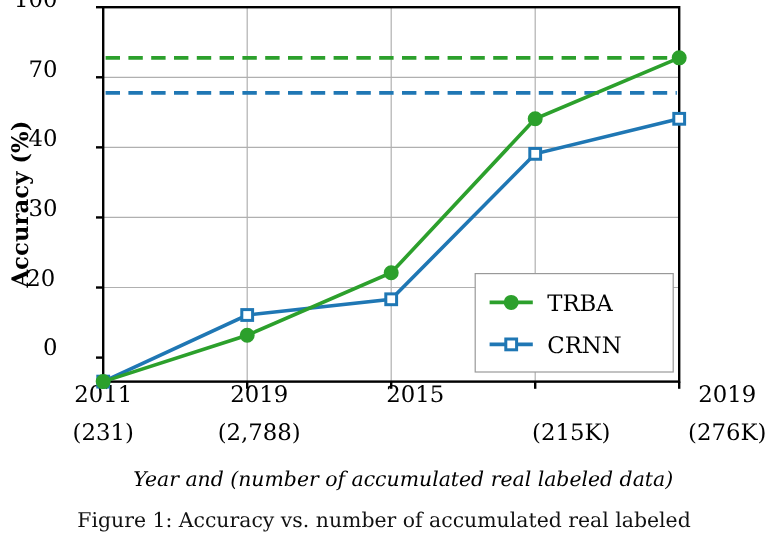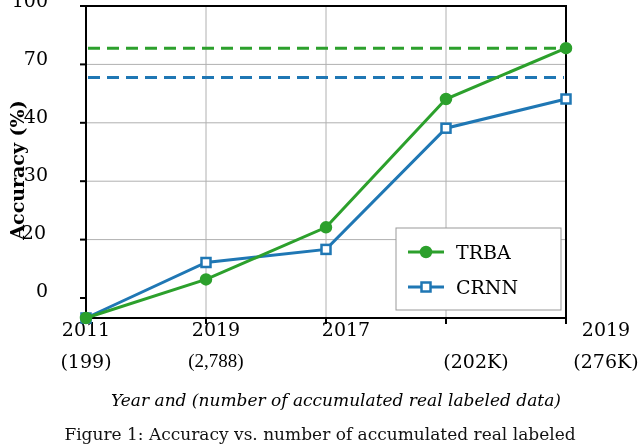--- a/index.html
+++ b/index.html
@@ -114,26 +114,26 @@
 
     <div class="tick-label-y" style="top:-11px; left:6px;">100</div>
     <div class="tick-label-y" style="top:47px; left:6px;">70</div>
     <div class="tick-label-y" style="top:105px; left:6px;">40</div>
     <div class="tick-label-y" style="top:163px; left:6px;">30</div>
     <div class="tick-label-y" style="top:221px; left:4px;">20</div>
     <div class="tick-label-y" style="top:279px; left:6px;">0</div>
 
     <div class="tick-label-x" style="top:318px; left:26px;">2011</div>
     <div class="tick-label-x" style="top:318px; left:156px;">2019</div>
-    <div class="tick-label-x" style="top:318px; left:286px;">2017</div>
+    <div class="tick-label-x" style="top:318px; left:286px;">2015</div>
     <div class="tick-label-x" style="top:318px; left:546px;">2019</div>
 
-    <div class="tick-label-x2" style="top:350px; left:26px;">(199)</div>
-    <div class="tick-label-x2" style="top:350px; left:156px;font-family:Liberation Serif, serif;">(2,788)</div>
-    <div class="tick-label-x2" style="top:350px; left:416px;">(202K)</div>
+    <div class="tick-label-x2" style="top:350px; left:26px;">(231)</div>
+    <div class="tick-label-x2" style="top:350px; left:156px;">(2,788)</div>
+    <div class="tick-label-x2" style="top:350px; left:416px;">(215K)</div>
     <div class="tick-label-x2" style="top:350px; left:546px;">(276K)</div>
 
     <div class="annot" style="left:96px; top:18px; color:#2ca02c;">Synthetic data 16M</div>
     <div class="annot" style="left:96px; top:53px; color:#1f77b4;">Synthetic data 16M</div>
 
     <svg width="640" height="400" viewBox="0 0 640 400" style="position:absolute; left:0; top:0;">
 
       <rect x="86" y="6" width="480" height="312" fill="#ffffff" stroke="none"></rect>
 
       <g stroke="#b0b0b0" stroke-width="1">

